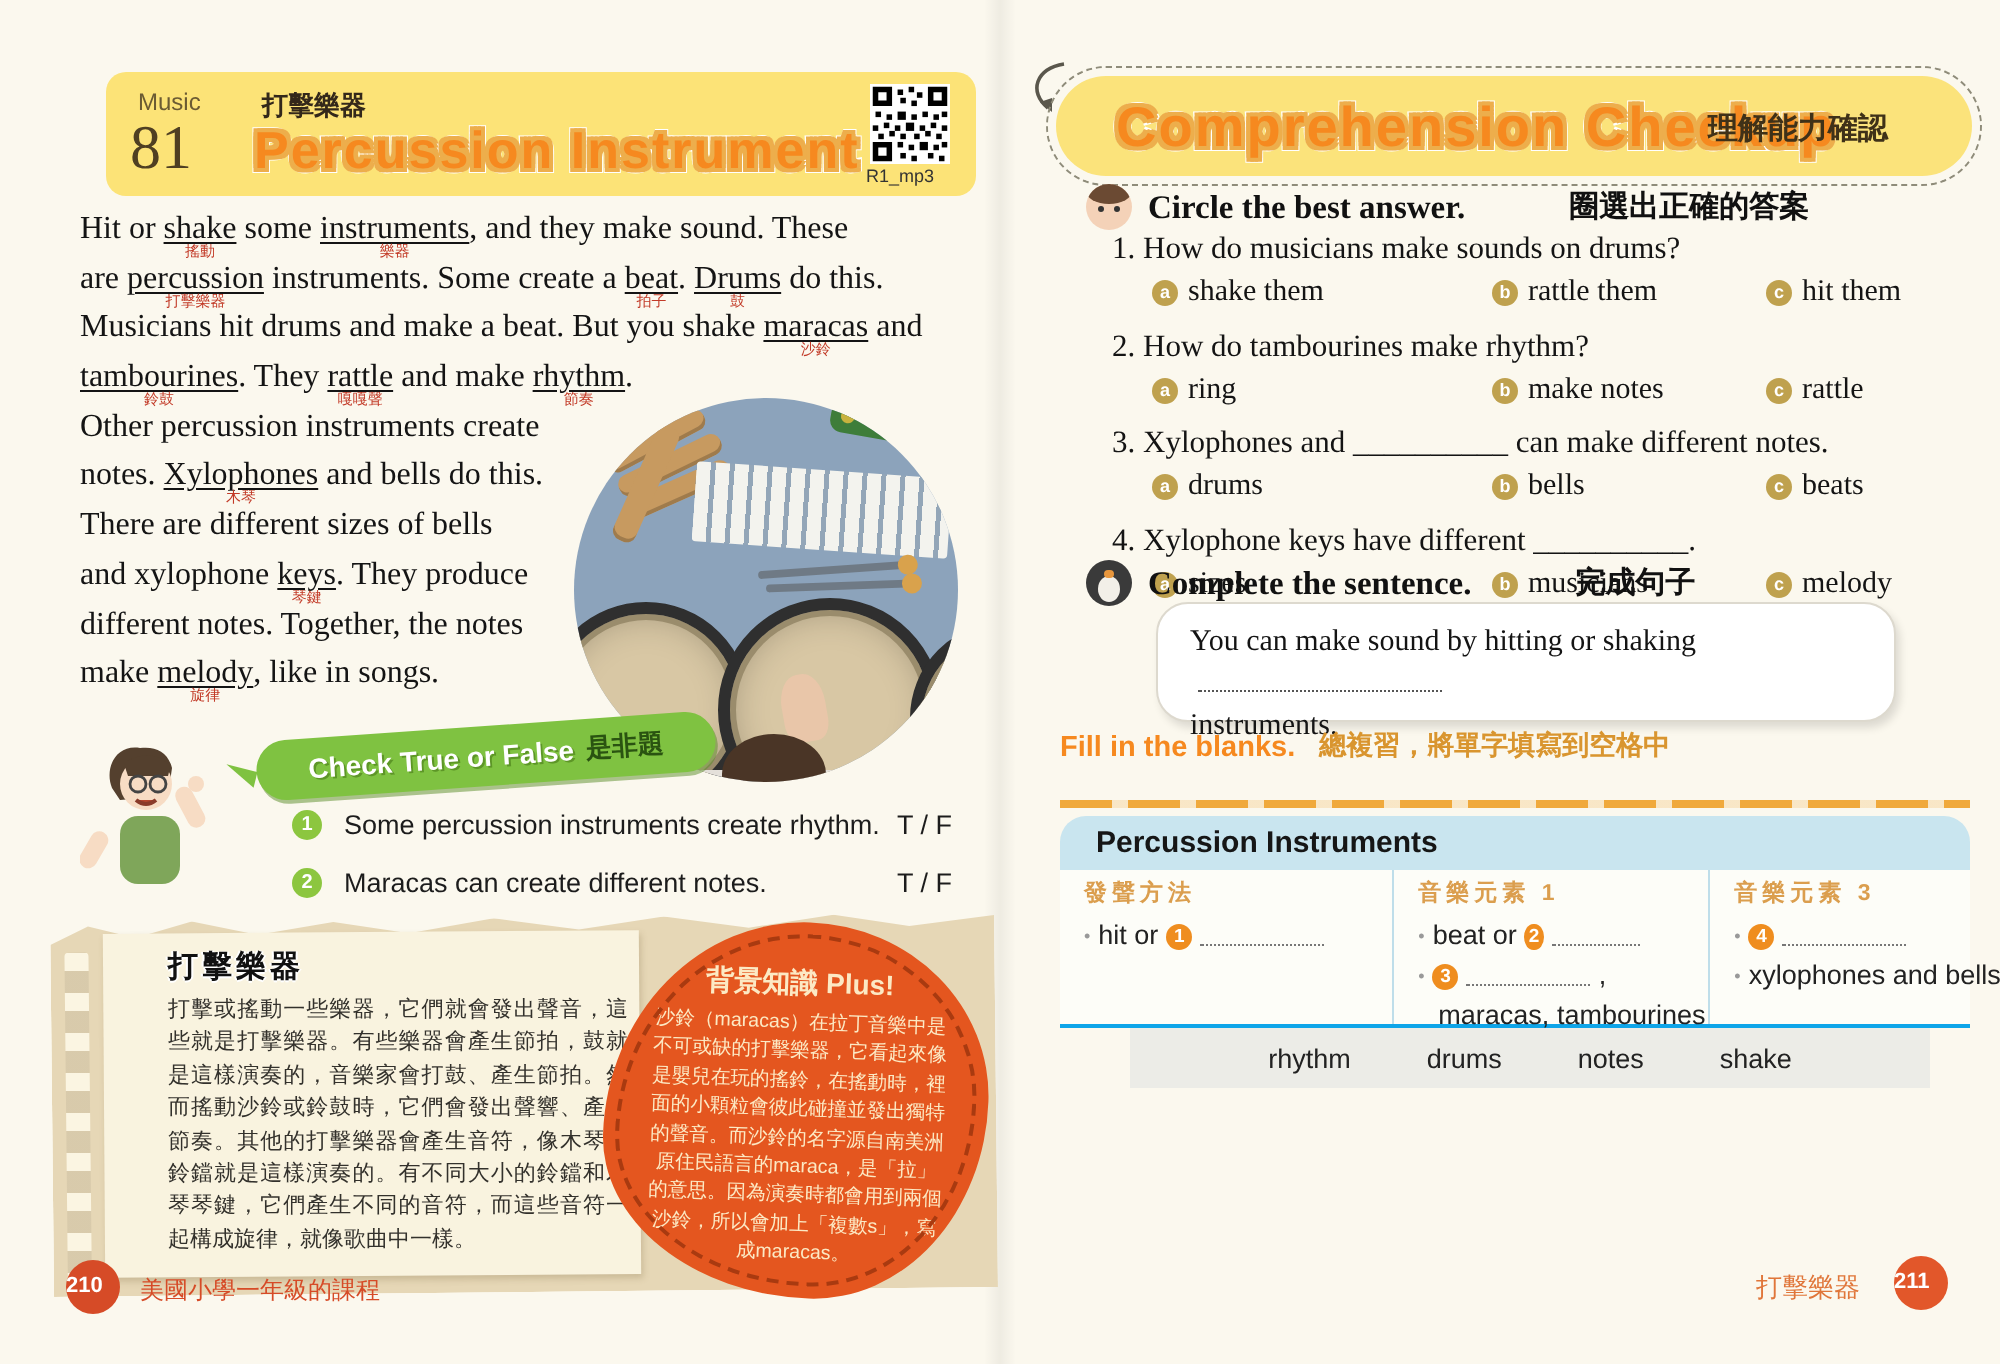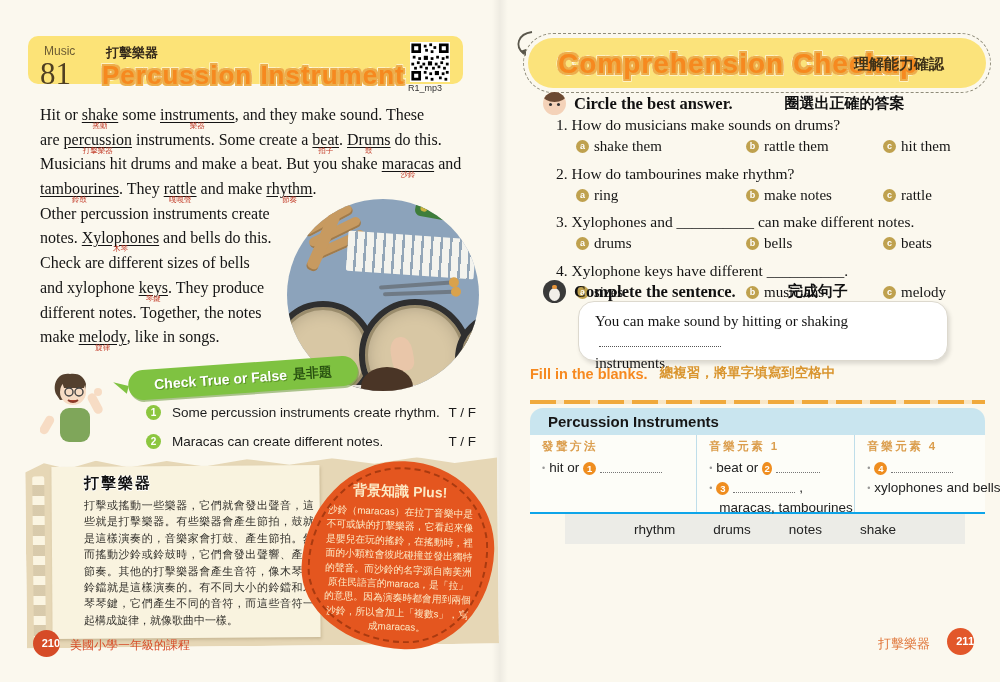--- a/index.html
+++ b/index.html
@@ -2,21 +2,21 @@
 <html><head>
 <meta charset="utf-8">
 <style>
   * { margin:0; padding:0; box-sizing:border-box; }
   body { background:#e8e4d8; font-family:"Liberation Serif", serif; }
   .spread { position:relative; width:1000px; height:682px; background:#FBF8EE; overflow:hidden; }
   .gutter { position:absolute; left:492px; top:0; width:16px; height:100%;
             background:linear-gradient(90deg, rgba(0,0,0,0) 0%, rgba(0,0,0,0.05) 50%, rgba(0,0,0,0) 100%); }
 
   
-  .lesson-header { position:absolute; left:28px; top:36px; width:435px; height:48px;
+  .lesson-header { position:absolute; left:53px; top:36px; width:435px; height:62px;
                    background:#FCE377; border-radius:10px; }
   .music-label { position:absolute; left:16px; top:8px; font:12px "Liberation Sans", sans-serif; color:#6B5B33; }
   .lesson-num { position:absolute; left:12px; top:20px; font:31px "Liberation Serif", serif; color:#4F3F22; }
   .header-zh { position:absolute; left:78px; top:8px; font:bold 13px "Liberation Sans", sans-serif; color:#33281A; }
   .bubble-title { font-family:"Liberation Sans", sans-serif; font-weight:bold; color:#F6891F;
                   -webkit-text-stroke:5px #FFFFFF; paint-order:stroke fill; letter-spacing:1px;
                   text-shadow: 2px 0 0 #EDAE4C, -2px 0 0 #EDAE4C, 0 2px 0 #EDAE4C, 0 -2px 0 #EDAE4C,
                                2px 2px 0 #EDAE4C, -2px 2px 0 #EDAE4C, 2px -2px 0 #EDAE4C, -2px -2px 0 #EDAE4C; }
   .header-title { position:absolute; left:74px; top:24px; font-size:26px; }
   .qr { position:absolute; left:382px; top:6px; width:40px; height:40px; background:#fff; }
@@ -74,21 +74,21 @@
   .trans-body { position:absolute; left:84px; top:497px; width:230px; font:11px "Liberation Sans", sans-serif;
                 color:#33312c; line-height:16.4px; text-align:justify; }
   .blob { position:absolute; left:302px; top:461px; width:192px; height:188px; background:#E4561F;
           border-radius:52% 48% 45% 55% / 58% 46% 54% 42%; transform:rotate(2deg); }
   .blob::after { content:""; position:absolute; inset:6px; border:2px dashed #A93A10; border-radius:inherit; }
   .blob-title { position:absolute; left:0; right:0; top:22px; text-align:center;
                 font:bold 14px "Liberation Sans", sans-serif; color:#FCE9C4; }
   .blob-body { position:absolute; left:22px; right:20px; top:44px; font:9.8px "Liberation Sans", sans-serif;
                color:#FCE9C4; line-height:14.4px; text-align:center; }
   .page-circle { position:absolute; width:27px; height:27px; border-radius:50%; color:#fff;
-                 font:bold 11px/27px "Liberation Sans", sans-serif; text-align:right; }
+                 font:bold 11px/27px "Liberation Sans", sans-serif; text-align:left; }
   .pc-left { left:33px; top:630px; background:#D64B27; }
   .footer-left-text { position:absolute; left:70px; top:637px; font:12px "Liberation Sans", sans-serif; color:#D64B27; }
 
   
   .cc-banner { position:absolute; left:528px; top:38px; width:458px; height:50px; background:#FBE37B; border-radius:26px; }
   .cc-banner::after { content:""; position:absolute; inset:-5px; border:1.6px dashed #8F8C7A; border-radius:32px; }
   .cc-title { position:absolute; left:30px; top:10px; font-size:28px; }
   .cc-zh { position:absolute; left:326px; top:17px; font:bold 15px "Liberation Sans", sans-serif; color:#3F3118; }
   .banner-arrow { position:absolute; left:512px; top:30px; }
 
@@ -210,21 +210,21 @@
     <div class="qr-label">R1_mp3</div>
   </div>
 
   <div class="passage">
       <div class="p-line">Hit or <span class="uw">shake<span class="note">搖動</span></span> some <span class="uw">instruments<span class="note">樂器</span></span>, and they make sound. These</div>
       <div class="p-line">are <span class="uw">percussion<span class="note">打擊樂器</span></span> instruments. Some create a <span class="uw">beat<span class="note">拍子</span></span>. <span class="uw">Drums<span class="note">鼓</span></span> do this.</div>
       <div class="p-line">Musicians hit drums and make a beat. But you shake <span class="uw">maracas<span class="note">沙鈴</span></span> and</div>
       <div class="p-line"><span class="uw">tambourines<span class="note">鈴鼓</span></span>. They <span class="uw">rattle<span class="note">嘎嘎聲</span></span> and make <span class="uw">rhythm<span class="note">節奏</span></span>.</div>
       <div class="p-line">Other percussion instruments create</div>
       <div class="p-line">notes. <span class="uw">Xylophones<span class="note">木琴</span></span> and bells do this.</div>
-      <div class="p-line">Check are different sizes of bells</div>
+      <div class="p-line">There are different sizes of bells</div>
       <div class="p-line">and xylophone <span class="uw">keys<span class="note">琴鍵</span></span>. They produce</div>
       <div class="p-line">different notes. Together, the notes</div>
       <div class="p-line">make <span class="uw">melody<span class="note">旋律</span></span>, like in songs.</div>
     </div>
 
   <div class="photo">
     <div class="claves" style="left:14px; top:16px; width:54px; height:11px; transform:rotate(-28deg);"></div>
     <div class="claves" style="left:20px; top:28px; width:56px; height:11px; transform:rotate(-26deg);"></div>
     <div class="claves" style="left:26px; top:40px; width:54px; height:11px; transform:rotate(-24deg);"></div>
     <div class="claves" style="left:30px; top:12px; width:12px; height:62px; transform:rotate(24deg);"></div>
@@ -422,21 +422,21 @@
           </div>
           <div class="t-item">
             <span class="t-bullet">•</span>
             <span class="t-numcircle">3</span>
             <span class="t-blank"></span>
             <span class="t-text">,</span>
           </div>
           <div class="t-cont">maracas, tambourines</div>
         </div>
         <div class="t-col">
-          <div class="t-head">音樂元素 4</div>
+          <div class="t-head">音樂元素 3</div>
           <div class="t-item">
             <span class="t-bullet">•</span>
             <span class="t-numcircle">4</span>
             <span class="t-blank"></span>
           </div>
           <div class="t-item">
             <span class="t-bullet">•</span>
             <span class="t-text">xylophones and bells</span>
           </div>
         </div>

